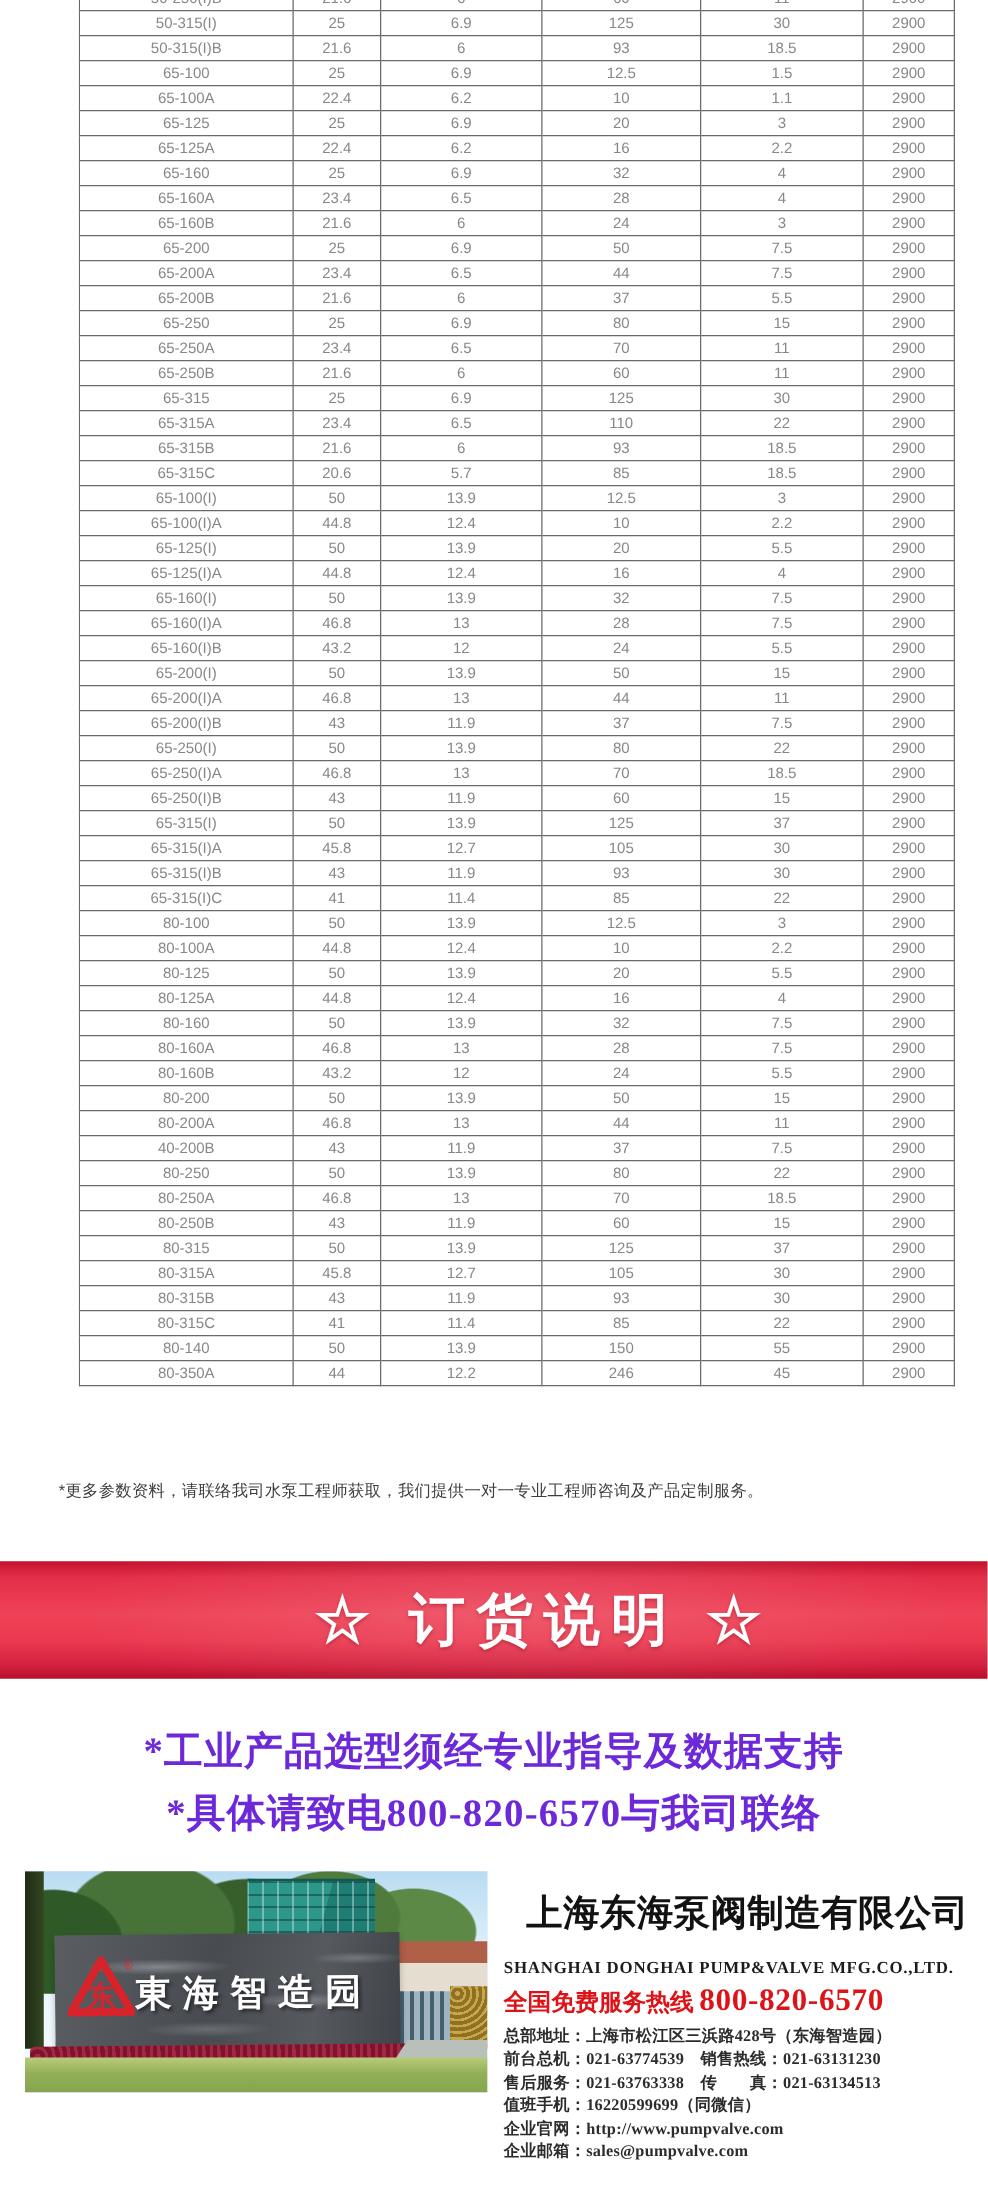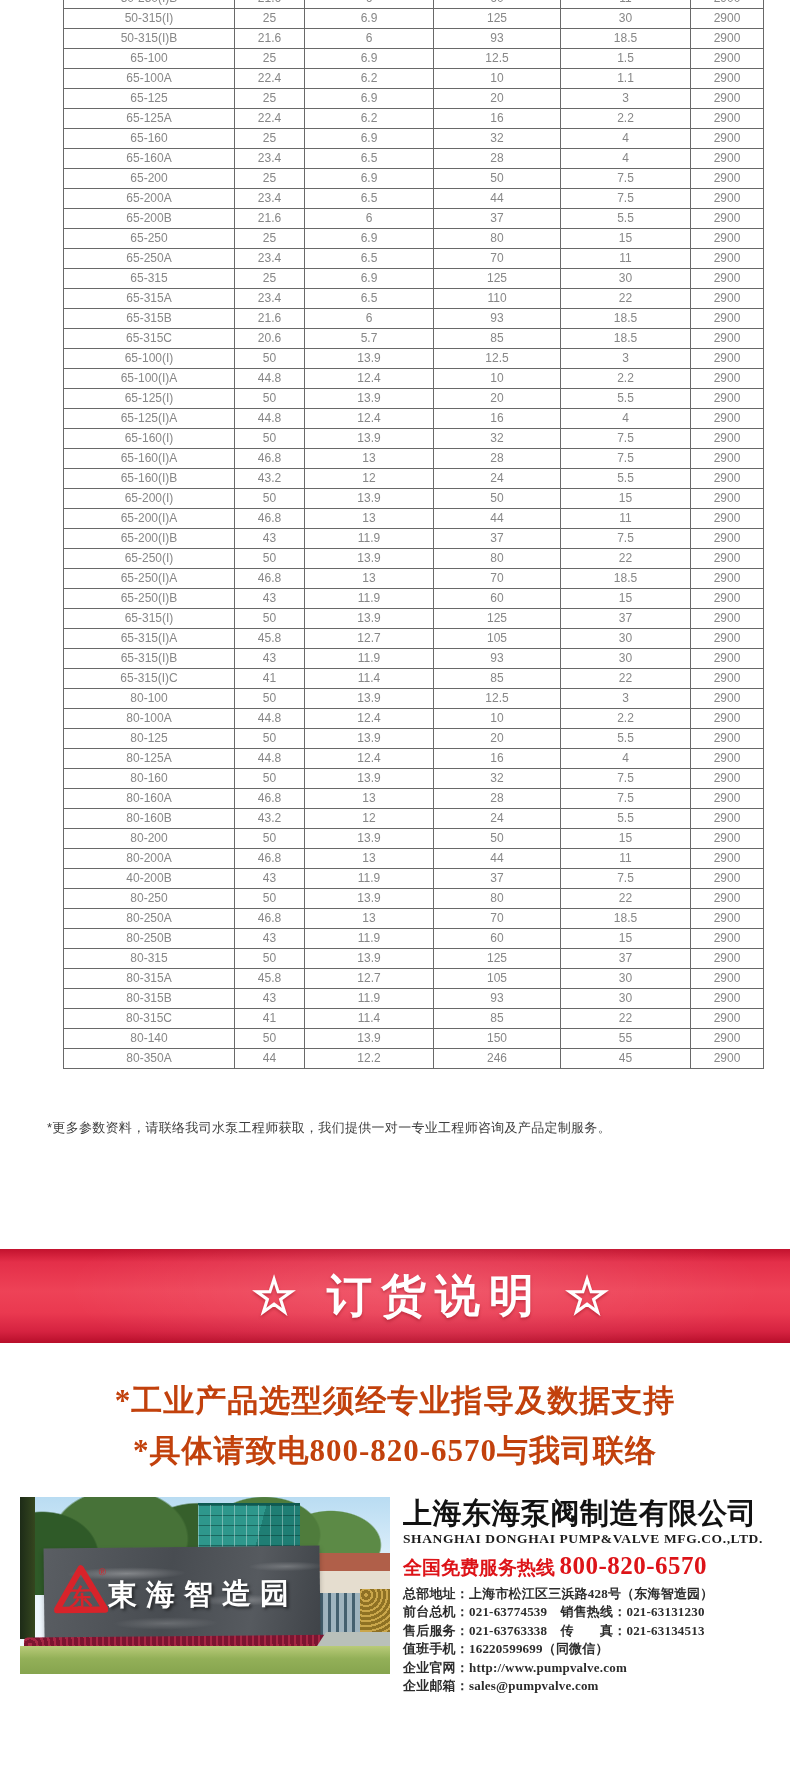--- a/index.html
+++ b/index.html
@@ -8,36 +8,36 @@
     font-family:"Liberation Sans",sans-serif;
   }
   
   .table-wrap{position:absolute;left:45px;top:0;width:701px;height:1128px;overflow:hidden;margin-left:18px;}
   table.spec{border-collapse:collapse;width:700px;table-layout:fixed;position:relative;top:-12px;}
   table.spec td{
     border:1px solid #696969;height:19px;line-height:19px;padding:0;
     text-align:center;font-size:12px;color:#878787;overflow:hidden;white-space:nowrap;
   }
   
-  .note{position:absolute;left:47px;top:1106px;width:700px;font-size:13px;color:#3d3d3d;letter-spacing:.3px;}
+  .note{position:absolute;left:47px;top:1171px;width:700px;font-size:13px;color:#3d3d3d;letter-spacing:.3px;}
   
   .banner{
     position:absolute;left:0;top:1249px;width:790px;height:94px;
     background:
       radial-gradient(60% 140% at 50% 42%, rgba(255,255,255,.12), rgba(255,255,255,0) 70%),
       linear-gradient(180deg,#c3122e 0%,#e42f49 14%,#ee4257 45%,#ea3950 68%,#d52240 88%,#b70e2a 100%);
     display:flex;align-items:center;justify-content:center;padding-left:40px;
   }
   .banner h2{
     margin:0;color:#fff;font-size:45px;font-weight:bold;letter-spacing:9px;
     text-shadow:0 2px 3px rgba(120,0,15,.35);white-space:nowrap;
   }
   
   .advisory{position:absolute;left:0;top:1382px;width:790px;text-align:center;
-    font-family:"Liberation Serif",serif;font-weight:bold;color:#c2410c;}
+    font-family:"Liberation Serif",serif;font-weight:bold;color:#6d28d9;}
   .advisory p{margin:0 0 12px;font-size:31px;line-height:38px;letter-spacing:1px;white-space:nowrap;}
   
   .footer{position:absolute;left:0;top:1497px;width:790px;height:200px;}
   .photo{position:absolute;left:20px;top:0;width:370px;height:177px;overflow:hidden;background:#cfe7f6;}
   .photo *{position:absolute;}
   .sky{left:0;top:0;width:100%;height:100%;
     background:linear-gradient(180deg,#b9dcf2 0%,#d8ecf9 30%,#eef7fd 60%,#f5faff 100%);}
   .trees{left:0;top:-6px;width:100%;height:104px;
     background:
       radial-gradient(95px 74px at 6% 62%, #2f5a28 0 58%, transparent 60%),
@@ -73,21 +73,21 @@
     letter-spacing:9px;white-space:nowrap;text-shadow:2px 2px 3px rgba(0,0,0,.5);}
   .logo-svg{left:10px;top:16px;width:54px;height:50px;}
   .flowers{left:4px;top:139px;width:332px;height:17px;border-radius:4px;transform:rotate(-.5deg);
     background:repeating-radial-gradient(circle at 6px 8px,#a62744 0 2.5px,#7c1430 2.5px 6px);}
   .walk{right:0;bottom:14px;width:82px;height:28px;background:#b9c0ba;
     clip-path:polygon(22% 0,100% 0,100% 100%,0 100%);}
   .lawn{left:0;bottom:0;width:100%;height:28px;
     background:linear-gradient(180deg,#b9cb79 0,#93b058 45%,#86a44e 100%);}
   
   .info{position:absolute;left:403px;top:1px;width:382px;}
-  .company-cn{margin:0;font-size:29px;line-height:31px;font-weight:bold;color:#121212;
+  .company-cn{margin:18px;font-size:29px;line-height:31px;font-weight:bold;color:#121212;
     letter-spacing:.5px;white-space:nowrap;}
   .company-en{margin:1px 0 0;font-family:"Liberation Serif",serif;font-weight:bold;
     font-size:13.5px;line-height:17px;color:#1c1c1c;letter-spacing:.6px;white-space:nowrap;}
   .hotline{margin-top:6px;line-height:25px;color:#dd1318;font-weight:bold;white-space:nowrap;}
   .hotline .lbl{font-size:19px;}
   .hotline .num{font-size:25px;font-family:"Liberation Serif",serif;letter-spacing:.5px;}
   ul.contacts{margin:4px 0 0;padding:0;list-style:none;
     font-family:"Liberation Serif",serif;font-weight:bold;font-size:13px;line-height:18.4px;
     color:#2c2c2c;letter-spacing:.2px;}
   ul.contacts li{white-space:nowrap;}
@@ -172,20 +172,28 @@
         </tr>
         <tr>
           <td>65-160A</td>
           <td>23.4</td>
           <td>6.5</td>
           <td>28</td>
           <td>4</td>
           <td>2900</td>
         </tr>
         <tr>
+          <td>65-160B</td>
+          <td>21.6</td>
+          <td>6</td>
+          <td>24</td>
+          <td>3</td>
+          <td>2900</td>
+        </tr>
+        <tr>
           <td>65-200</td>
           <td>25</td>
           <td>6.9</td>
           <td>50</td>
           <td>7.5</td>
           <td>2900</td>
         </tr>
         <tr>
           <td>65-200A</td>
           <td>23.4</td>
@@ -208,20 +216,28 @@
           <td>6.9</td>
           <td>80</td>
           <td>15</td>
           <td>2900</td>
         </tr>
         <tr>
           <td>65-250A</td>
           <td>23.4</td>
           <td>6.5</td>
           <td>70</td>
+          <td>11</td>
+          <td>2900</td>
+        </tr>
+        <tr>
+          <td>65-250B</td>
+          <td>21.6</td>
+          <td>6</td>
+          <td>60</td>
           <td>11</td>
           <td>2900</td>
         </tr>
         <tr>
           <td>65-315</td>
           <td>25</td>
           <td>6.9</td>
           <td>125</td>
           <td>30</td>
           <td>2900</td>

